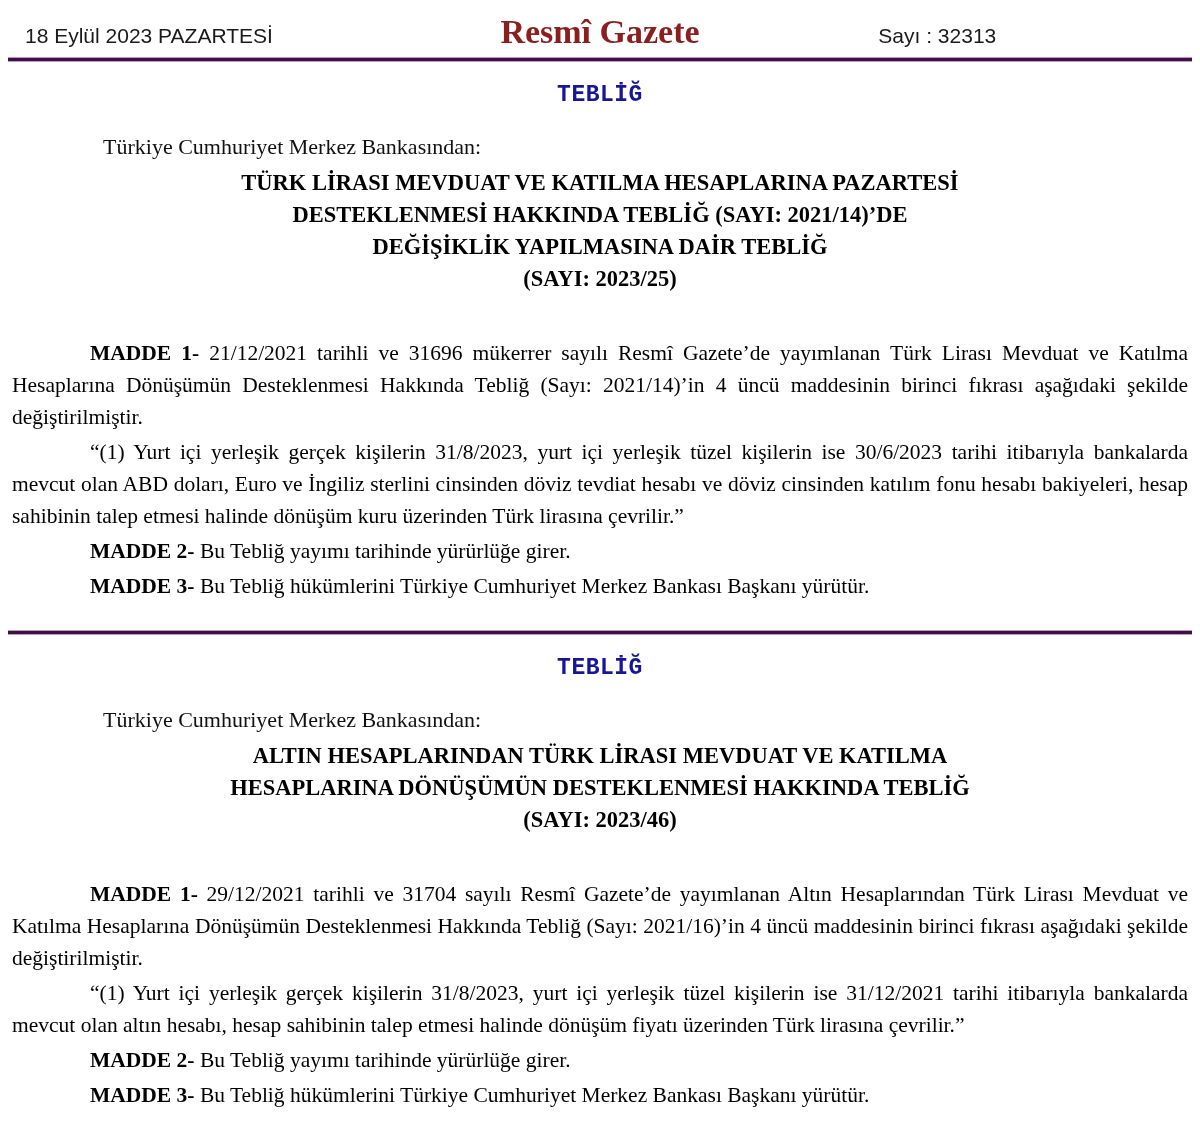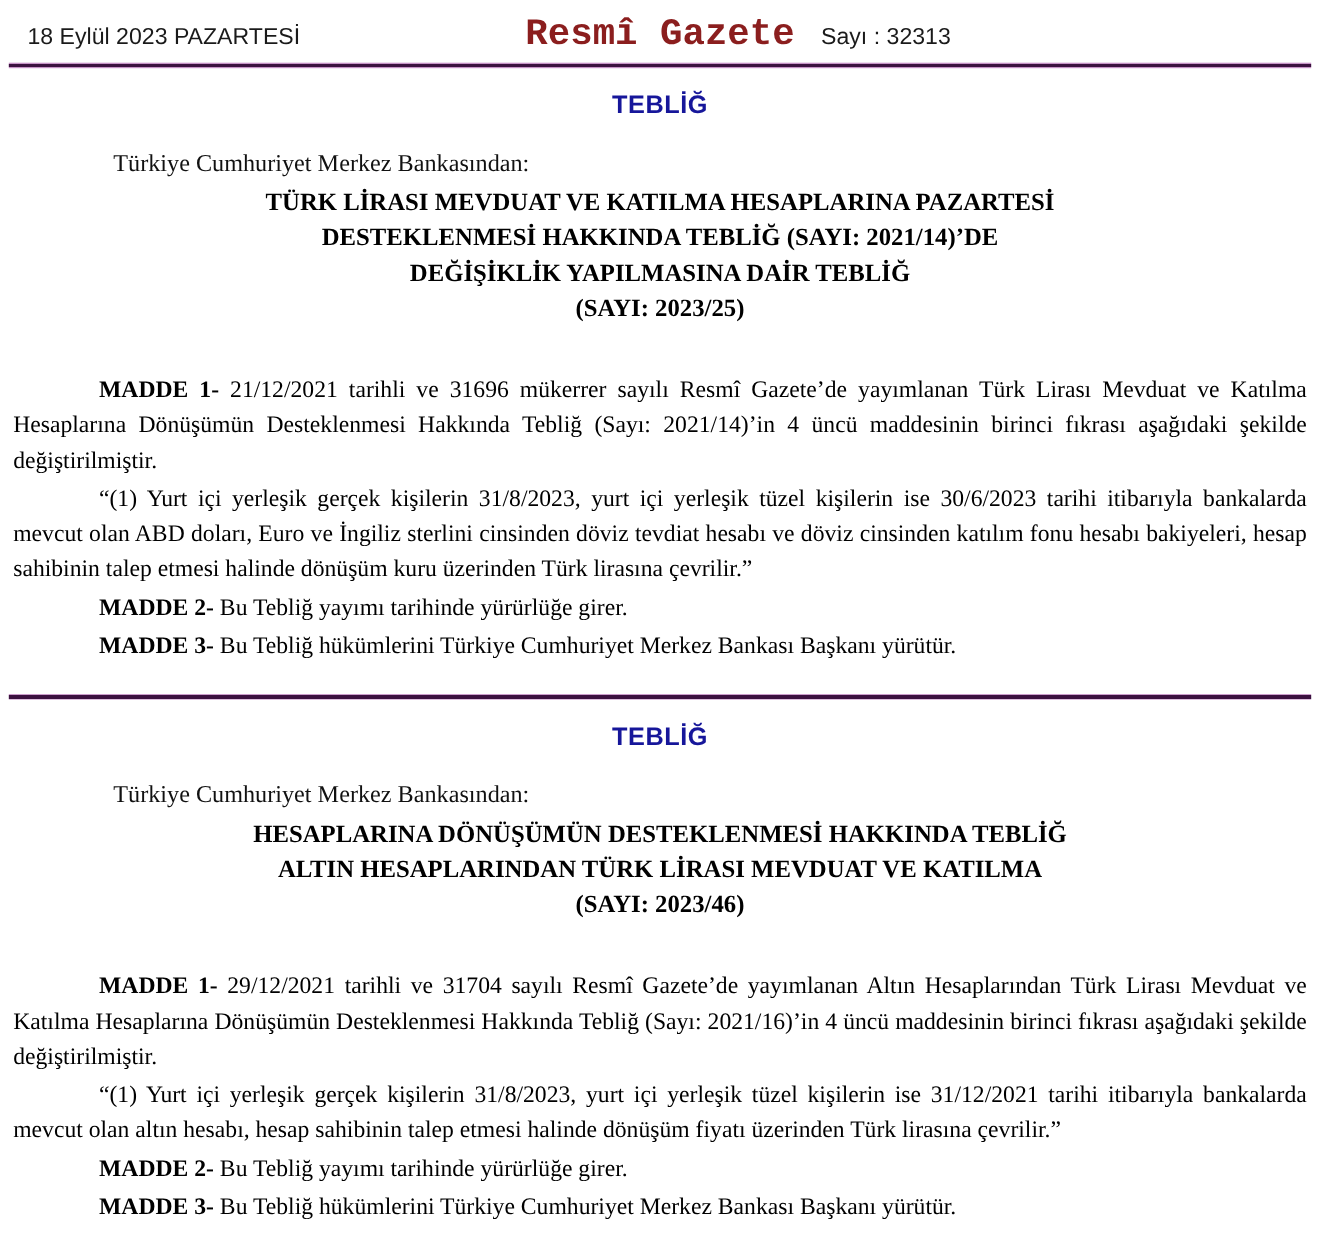--- a/index.html
+++ b/index.html
@@ -9,56 +9,55 @@
     background: #ffffff;
     font-family: "Liberation Serif", serif;
     color: #111111;
     overflow: hidden;
   }
   .header {
     display: grid;
     grid-template-columns: 1fr auto 1fr;
     align-items: baseline;
     padding: 13px 25px 6px 25px;
-    gap: 24px;
   }
   .hdr-date {
     font-family: "Liberation Sans", sans-serif;
     font-size: 21px;
     color: #1a1a1a;
     white-space: nowrap;
   }
   .hdr-title {
-    font-family: Liberation Mono, monospace;
+    font-family: Liberation Serif, serif;
     font-size: 34px;
     font-weight: bold;
     color: #8b1e1e;
     text-align: center;
     white-space: nowrap;
   }
   .hdr-issue {
     font-family: "Liberation Sans", sans-serif;
     font-size: 21px;
     color: #1a1a1a;
-    text-align: left;
+    text-align: center;
     white-space: nowrap;
   }
   .rule {
     height: 5px;
     margin: 0 8px;
     background: linear-gradient(to bottom,
       #c793c7 0, #c793c7 1px,
       #3c1240 1px, #3c1240 4px,
       #c793c7 4px, #c793c7 5px);
   }
   section { display: block; }
   .kicker {
     margin: 20px 0 0 0;
     text-align: center;
-    font-family: Liberation Sans, sans-serif;
+    font-family: Liberation Mono, monospace;
     font-weight: bold;
     font-size: 23px;
     letter-spacing: 0.5px;
     color: #16169a;
   }
   .from {
     margin: 26px 25px 0 103px;
     font-size: 22px;
     text-underline-offset: 3px;
   }
@@ -113,22 +112,22 @@
       <p class="par"><b class="madde">MADDE 3-</b><span> Bu Tebliğ hükümlerini Türkiye Cumhuriyet Merkez Bankası Başkanı yürütür.</span></p>
     </div>
   </section>
 
   <div class="rule"></div>
 
   <section class="section-2">
     <h2 class="kicker">TEBLİĞ</h2>
     <p class="from">Türkiye Cumhuriyet Merkez Bankasından:</p>
     <div class="doc-title">
+      <div>ALTIN HESAPLARINDAN TÜRK LİRASI MEVDUAT VE KATILMA</div>
       <div>HESAPLARINA DÖNÜŞÜMÜN DESTEKLENMESİ HAKKINDA TEBLİĞ</div>
-      <div>ALTIN HESAPLARINDAN TÜRK LİRASI MEVDUAT VE KATILMA</div>
       <div>(SAYI: 2023/46)</div>
     </div>
     <div class="bodytext">
       <p class="par first-par"><b class="madde">MADDE 1-</b><span> 29/12/2021 tarihli ve 31704 sayılı Resmî Gazete’de yayımlanan Altın Hesaplarından Türk Lirası Mevduat ve Katılma Hesaplarına Dönüşümün Desteklenmesi Hakkında Tebliğ (Sayı: 2021/16)’in 4 üncü maddesinin birinci fıkrası aşağıdaki şekilde değiştirilmiştir.</span></p>
       <p class="par"><b class="madde"></b><span>“(1) Yurt içi yerleşik gerçek kişilerin 31/8/2023, yurt içi yerleşik tüzel kişilerin ise 31/12/2021 tarihi itibarıyla bankalarda mevcut olan altın hesabı, hesap sahibinin talep etmesi halinde dönüşüm fiyatı üzerinden Türk lirasına çevrilir.”</span></p>
       <p class="par"><b class="madde">MADDE 2-</b><span> Bu Tebliğ yayımı tarihinde yürürlüğe girer.</span></p>
       <p class="par"><b class="madde">MADDE 3-</b><span> Bu Tebliğ hükümlerini Türkiye Cumhuriyet Merkez Bankası Başkanı yürütür.</span></p>
     </div>
   </section>
 

